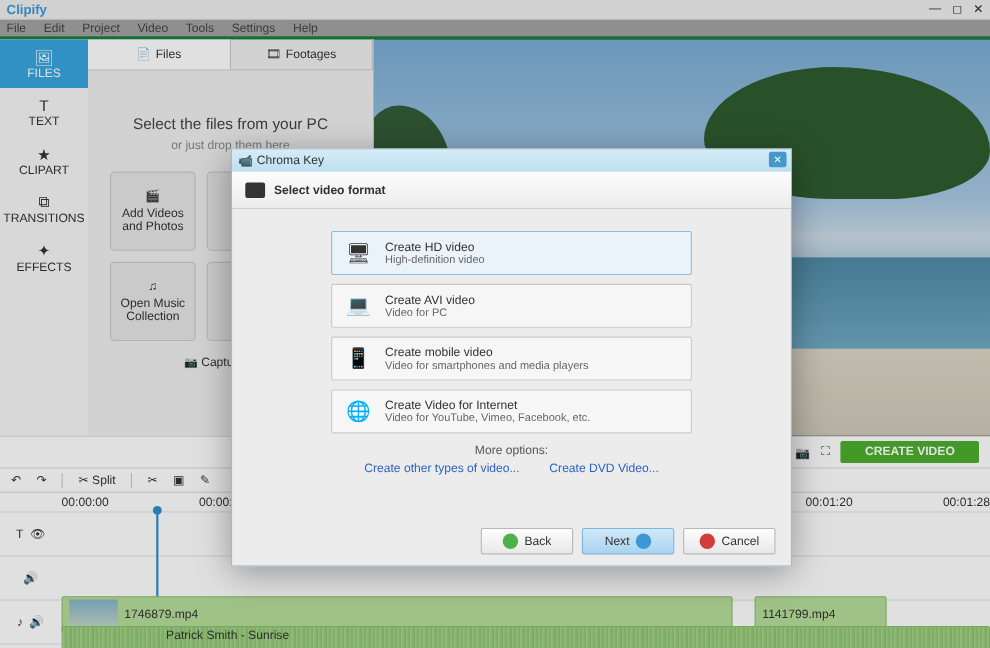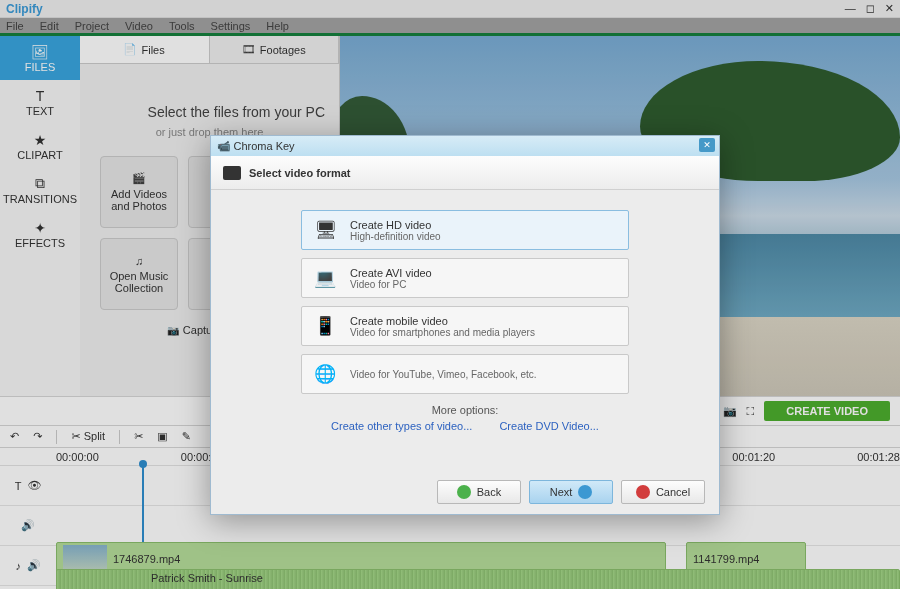--- a/index.html
+++ b/index.html
@@ -22,21 +22,21 @@
 .sidetabs .tab{width:100%;height:44px;display:flex;flex-direction:column;align-items:center;justify-content:center;gap:1px;color:#555;font-size:9px}
 .sidetabs .tab.active{background:#39a6e0;color:#fff}
 .sidetabs .tab .ic{font-size:14px}
 .sidetabs .tab.active .ic,.sidetabs .tab.active span{color:#fff}
 
 
 .filespanel{width:260px;background:#f0f0f0;border-right:1px solid #ccc;display:flex;flex-direction:column}
 .subtab-row{height:28px;display:flex;border-bottom:1px solid #ccc}
 .subtab{flex:1;display:flex;align-items:center;justify-content:center;gap:4px;color:#555;border-right:1px solid #ccc}
 .subtab.active{background:#fff;color:#222}
-.filespanel .hint{padding:40px 14px 6px;text-align:right;color:#444;font-size:14px}
+.filespanel .hint{padding:40px 14px 6px;text-align:center;color:#444;font-size:14px}
 .filespanel .hint2{text-align:center;color:#888;padding-bottom:18px}
 .addgrid{padding:0 20px;display:flex;flex-wrap:wrap;gap:10px}
 .addbtn{width:78px;height:72px;background:#e6e6e6;border:1px solid #ccc;border-radius:4px;display:flex;flex-direction:column;align-items:center;justify-content:center;gap:3px;color:#555;font-size:10px;text-align:center}
 .capture{margin:14px auto;font-size:10px;color:#555}
 
 
 .preview{flex:1;background:#2e2e2e;position:relative;overflow:hidden}
 .preview .sky{position:absolute;inset:0;background:linear-gradient(#7aadd5,#a8c9e3 40%,#cdddea 50%,#b7cfde 55%,#c5d5c2 60%)}
 .preview .sea{position:absolute;left:0;right:0;top:55%;height:30%;background:linear-gradient(#4e8aa7,#79b4cd)}
 .preview .sand{position:absolute;left:0;right:0;bottom:0;height:22%;background:linear-gradient(#dcd6c6,#cfc9ba)}
@@ -269,20 +269,21 @@
     <div class="opt">
       <div class="oic">📱</div>
       <div class="otxt">
           <div class="t">Create mobile video</div>
           <div class="d">Video for smartphones and media players</div>
         </div>
     </div>
     <div class="opt">
       <div class="oic">🌐</div>
       <div class="otxt">
+          <div class="t">Create Video for Internet</div>
           <div class="d">Video for YouTube, Vimeo, Facebook, etc.</div>
         </div>
     </div>
   </div>
   <div class="moreopts">More options:</div>
   <div class="mlinks">
     <a>Create other types of video...</a>
     <a>Create DVD Video...</a>
   </div>
   <div class="mbot">

